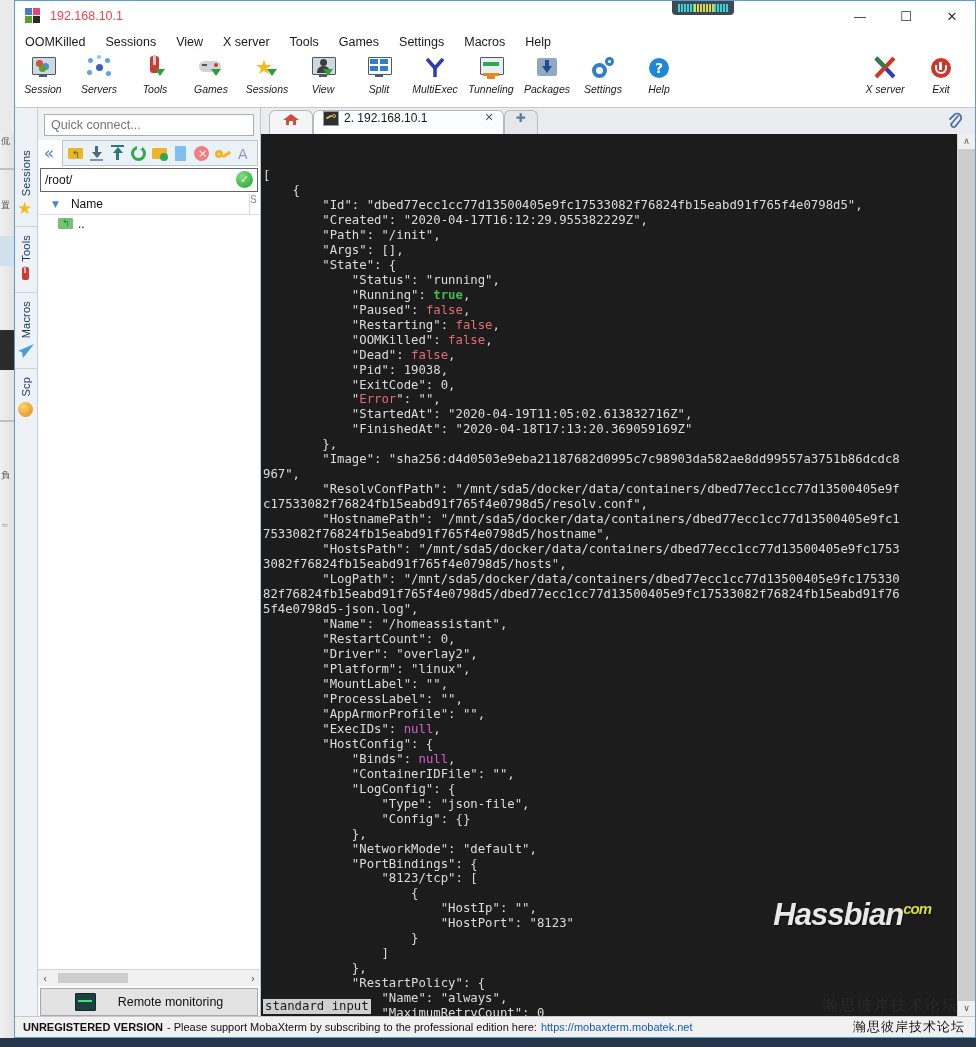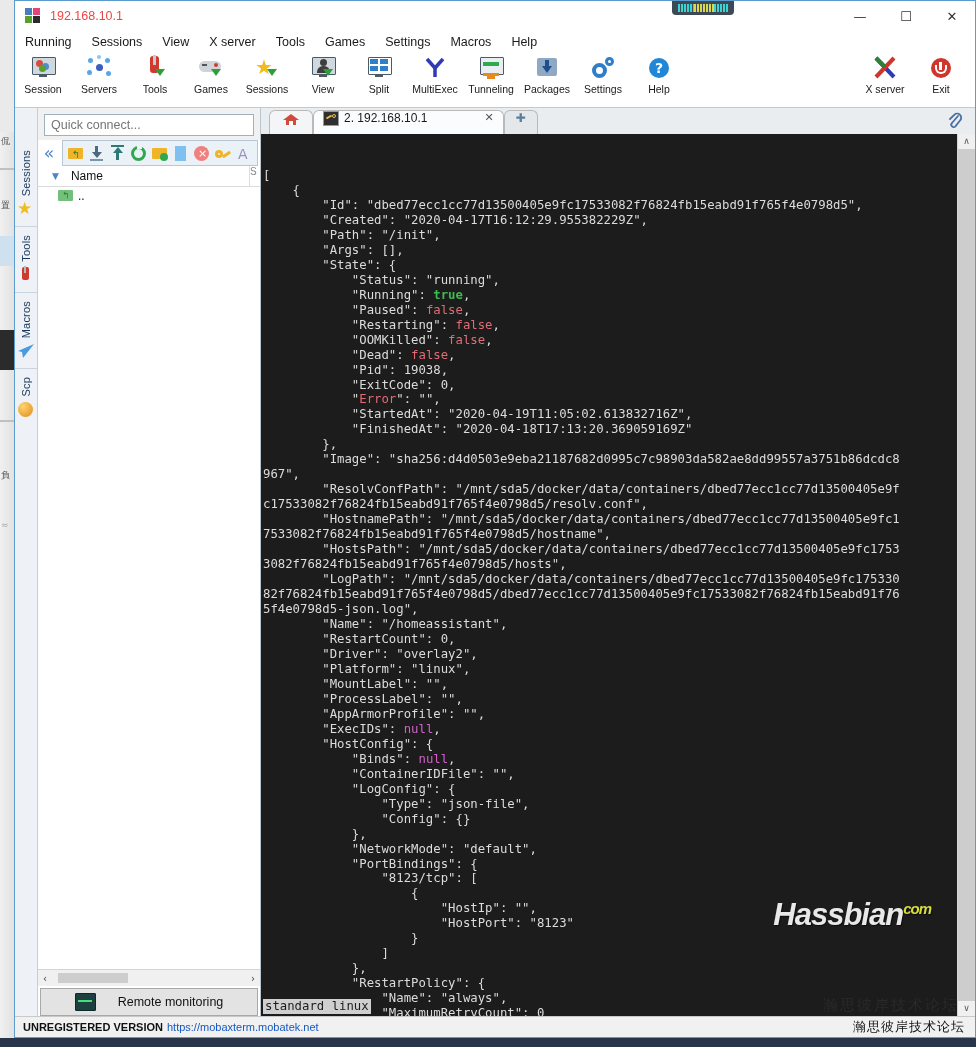--- a/index.html
+++ b/index.html
@@ -73,21 +73,21 @@
   #toolbar{
     height:52px;background:#ffffff;border-bottom:1px solid #c8c8c8;
     display:flex;align-items:flex-start;flex:0 0 auto;position:relative;
     padding-top:2px;
   }
   .tb-btn{
     width:56px;display:flex;flex-direction:column;align-items:center;
     font-size:10.5px;color:#1a1a1a;cursor:default;
   }
   .tb-ico{width:28px;height:26px;position:relative;margin-bottom:2px;}
-  .tb-lbl{white-space:nowrap;}
+  .tb-lbl{white-space:nowrap;font-style:italic;}
   #tb-right{position:absolute;right:6px;top:2px;display:flex;}
   
   #body-row{flex:1 1 auto;display:flex;min-height:0;}
   
   #rail{
     width:22px;background:#eef2f6;border-right:1px solid #c4cfd8;
     display:flex;flex-direction:column;align-items:center;flex:0 0 auto;
     padding-top:36px;
   }
   .rail-sec{
@@ -255,21 +255,21 @@
         <div class="bars yellow"></div>
     </div>
     <div id="winbtns">
       <div class="winbtn">—</div>
       <div class="winbtn">☐</div>
       <div class="winbtn">✕</div>
     </div>
   </div>
 
   <div id="menubar">
-    <span class="menu-item">Running</span>
+    <span class="menu-item">OOMKilled</span>
     <span class="menu-item">Sessions</span>
     <span class="menu-item">View</span>
     <span class="menu-item">X server</span>
     <span class="menu-item">Tools</span>
     <span class="menu-item">Games</span>
     <span class="menu-item">Settings</span>
     <span class="menu-item">Macros</span>
     <span class="menu-item">Help</span>
   </div>
 
@@ -486,20 +486,24 @@
           <span class="sf-ico">
             <span style="position:absolute;left:1px;top:5px;width:8px;height:8px;border-radius:50%;border:3px solid #f0b429;box-sizing:border-box;"></span>
             <span style="position:absolute;left:8px;top:8px;width:9px;height:3px;background:#f0b429;transform:rotate(-35deg);"></span>
           </span>
           <span class="sf-ico">
             <span style="position:absolute;left:3px;top:1px;color:#9b8ec4;font-size:14px;font-family:'DejaVu Sans',sans-serif;">A</span>
           </span>
         </div>
       </div>
 
+      <div id="pathbar">
+        <span class="ptext">/root/</span>
+        <span id="path-ok">✓</span>
+      </div>
 
       <div id="filehdr">
         <span class="sortcaret">▼</span>
         <span>Name</span>
         <span class="colsplit">S</span>
       </div>
 
       <div id="filelist">
         <div class="file-row">
           <span class="folder-ico">
@@ -547,39 +551,40 @@
         <div id="clip-icon">
           <svg width="16" height="18" viewBox="0 0 16 18">
             <path d="M11 4 L5 11 a2.4 2.4 0 0 0 3.4 3.4 L13 8.5 a4 4 0 0 0-5.7-5.7 L3 7" stroke="#4a6fa5" stroke-width="1.8" fill="none" stroke-linecap="round"></path>
           </svg>
         </div>
       </div>
 
       <div id="term-wrap">
         <div id="terminal">
           <div id="term-lines"><div class="ln"><span>[</span></div><div class="ln"><span>    {</span></div><div class="ln"><span>        "Id": "dbed77ecc1cc77d13500405e9fc17533082f76824fb15eabd91f765f4e0798d5",</span></div><div class="ln"><span>        "Created": "2020-04-17T16:12:29.955382229Z",</span></div><div class="ln"><span>        "Path": "/init",</span></div><div class="ln"><span>        "Args": [],</span></div><div class="ln"><span>        "State": {</span></div><div class="ln"><span>            "Status": "running",</span></div><div class="ln"><span>            "Running": </span><span class="t-true">true</span><span>,</span></div><div class="ln"><span>            "Paused": </span><span class="t-false">false</span><span>,</span></div><div class="ln"><span>            "Restarting": </span><span class="t-false">false</span><span>,</span></div><div class="ln"><span>            "OOMKilled": </span><span class="t-false">false</span><span>,</span></div><div class="ln"><span>            "Dead": </span><span class="t-false">false</span><span>,</span></div><div class="ln"><span>            "Pid": 19038,</span></div><div class="ln"><span>            "ExitCode": 0,</span></div><div class="ln"><span>            "</span><span class="t-err">Error</span><span>": "",</span></div><div class="ln"><span>            "StartedAt": "2020-04-19T11:05:02.613832716Z",</span></div><div class="ln"><span>            "FinishedAt": "2020-04-18T17:13:20.369059169Z"</span></div><div class="ln"><span>        },</span></div><div class="ln"><span>        "Image": "sha256:d4d0503e9eba21187682d0995c7c98903da582ae8dd99557a3751b86dcdc8</span></div><div class="ln"><span>967",</span></div><div class="ln"><span>        "ResolvConfPath": "/mnt/sda5/docker/data/containers/dbed77ecc1cc77d13500405e9f</span></div><div class="ln"><span>c17533082f76824fb15eabd91f765f4e0798d5/resolv.conf",</span></div><div class="ln"><span>        "HostnamePath": "/mnt/sda5/docker/data/containers/dbed77ecc1cc77d13500405e9fc1</span></div><div class="ln"><span>7533082f76824fb15eabd91f765f4e0798d5/hostname",</span></div><div class="ln"><span>        "HostsPath": "/mnt/sda5/docker/data/containers/dbed77ecc1cc77d13500405e9fc1753</span></div><div class="ln"><span>3082f76824fb15eabd91f765f4e0798d5/hosts",</span></div><div class="ln"><span>        "LogPath": "/mnt/sda5/docker/data/containers/dbed77ecc1cc77d13500405e9fc175330</span></div><div class="ln"><span>82f76824fb15eabd91f765f4e0798d5/dbed77ecc1cc77d13500405e9fc17533082f76824fb15eabd91f76</span></div><div class="ln"><span>5f4e0798d5-json.log",</span></div><div class="ln"><span>        "Name": "/homeassistant",</span></div><div class="ln"><span>        "RestartCount": 0,</span></div><div class="ln"><span>        "Driver": "overlay2",</span></div><div class="ln"><span>        "Platform": "linux",</span></div><div class="ln"><span>        "MountLabel": "",</span></div><div class="ln"><span>        "ProcessLabel": "",</span></div><div class="ln"><span>        "AppArmorProfile": "",</span></div><div class="ln"><span>        "ExecIDs": </span><span class="t-null">null</span><span>,</span></div><div class="ln"><span>        "HostConfig": {</span></div><div class="ln"><span>            "Binds": </span><span class="t-null">null</span><span>,</span></div><div class="ln"><span>            "ContainerIDFile": "",</span></div><div class="ln"><span>            "LogConfig": {</span></div><div class="ln"><span>                "Type": "json-file",</span></div><div class="ln"><span>                "Config": {}</span></div><div class="ln"><span>            },</span></div><div class="ln"><span>            "NetworkMode": "default",</span></div><div class="ln"><span>            "PortBindings": {</span></div><div class="ln"><span>                "8123/tcp": [</span></div><div class="ln"><span>                    {</span></div><div class="ln"><span>                        "HostIp": "",</span></div><div class="ln"><span>                        "HostPort": "8123"</span></div><div class="ln"><span>                    }</span></div><div class="ln"><span>                ]</span></div><div class="ln"><span>            },</span></div><div class="ln"><span>            "RestartPolicy": {</span></div><div class="ln"><span>                "Name": "always",</span></div><div class="ln"><span>                "MaximumRetryCount": 0</span></div></div>
-          <div id="pager-status">standard linux</div>
+          <div id="pager-status">standard input</div>
           <div id="watermark">
             <div id="wm-main">
               <span>Hassbian</span><span id="wm-com">com</span>
             </div>
           </div>
         </div>
         <div id="vscroll">
           <span class="arr">∧</span>
           <span class="track"></span>
           <span class="arr">∨</span>
         </div>
       </div>
       <div style="position:relative;height:0;">
         <div id="wm-sub">瀚思彼岸技术论坛</div>
       </div>
     </div>
   </div>
 
   <div id="statusbar">
     <span id="sb-unreg">UNREGISTERED VERSION</span>
+    <span>- Please support MobaXterm by subscribing to the professional edition here:</span>
     <span id="sb-link">https://mobaxterm.mobatek.net</span>
     <span id="sb-cn">瀚思彼岸技术论坛</span>
   </div>
 </div>
 
 <div id="bottom-strip"></div>
 
 </body></html>

